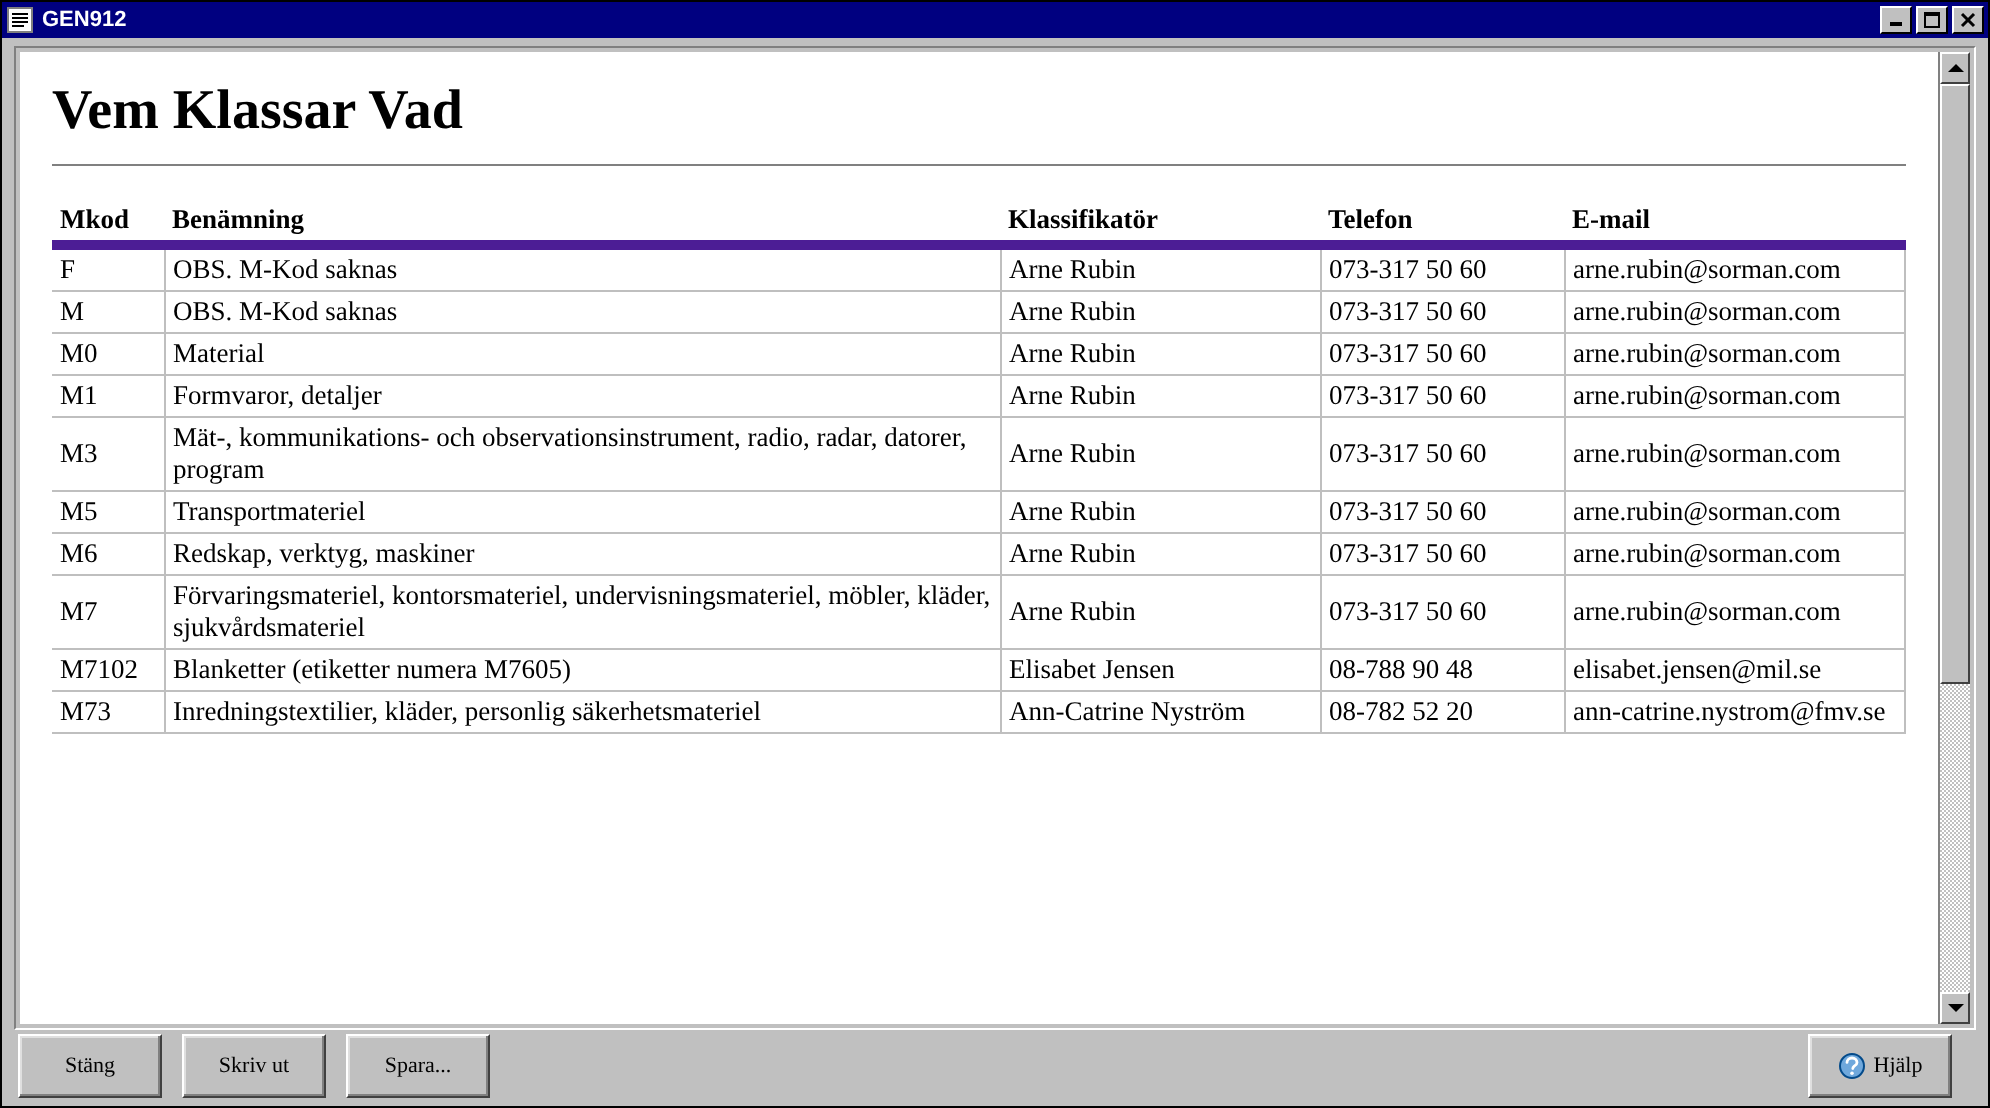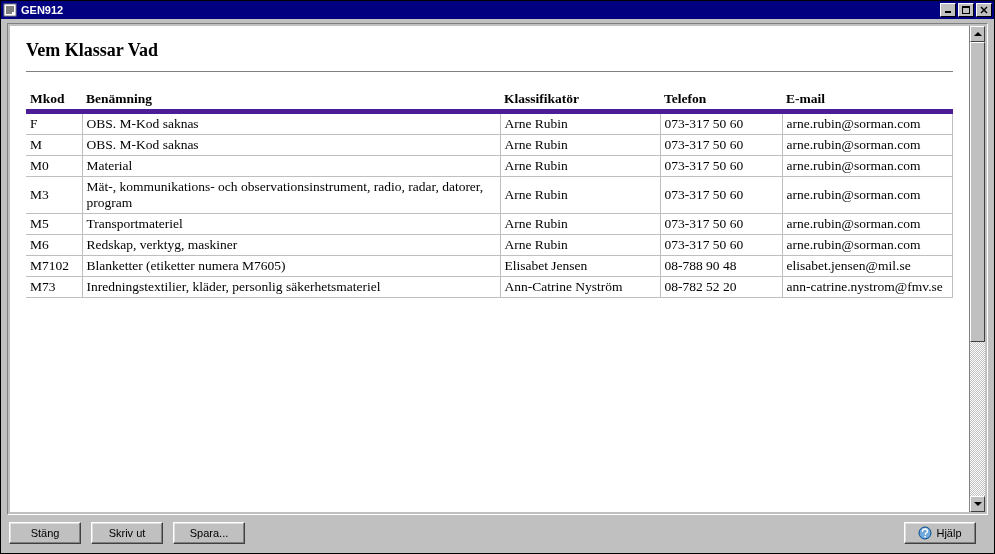--- a/index.html
+++ b/index.html
@@ -73,21 +73,21 @@
   }
   .doc-area {
     flex: 1;
     background: #fff;
     margin: 2px 0 2px 2px;
     padding: 14px 16px 4px 16px;
     overflow: hidden;
   }
   .doc-area h1 {
     font-family: "Times New Roman", Times, serif;
-    font-size: 18px;
+    font-size: 28px;
     font-weight: bold;
     margin: 0 0 10px 0;
   }
   .doc-area hr {
     border: none;
     border-top: 1px solid #808080;
     border-bottom: 1px solid #fff;
     margin: 8px 0 16px 0;
   }
   table.data {
@@ -154,28 +154,28 @@
   .arrow-down { border-top: 4px solid #000; }
 
   .button-bar {
     height: 32px;
     display: flex;
     align-items: center;
     padding: 4px 2px 0 2px;
   }
   .win-btn {
     min-width: 72px;
-    height: 22px;
+    height: 32px;
     background: #c0c0c0;
     border-top: 1px solid #fff;
     border-left: 1px solid #fff;
     border-right: 1px solid #404040;
     border-bottom: 1px solid #404040;
     box-shadow: inset -1px -1px 0 #808080, inset 1px 1px 0 #dfdfdf;
-    font-family: Liberation Sans, sans-serif;
+    font-family: Liberation Serif, serif;
     font-size: 11px;
     display: flex;
     align-items: center;
     justify-content: center;
     margin-right: 10px;
     padding: 0 10px;
     gap: 4px;
   }
   .help-icon {
     width: 14px; height: 14px;
@@ -257,36 +257,50 @@
                 <td>arne.rubin@sorman.com</td>
               </tr>
               <tr>
                 <td>M0</td>
                 <td>Material</td>
                 <td>Arne Rubin</td>
                 <td>073-317 50 60</td>
                 <td>arne.rubin@sorman.com</td>
               </tr>
               <tr>
+                <td>M1</td>
+                <td>Formvaror, detaljer</td>
+                <td>Arne Rubin</td>
+                <td>073-317 50 60</td>
+                <td>arne.rubin@sorman.com</td>
+              </tr>
+              <tr>
                 <td>M3</td>
                 <td>Mät-, kommunikations- och observationsinstrument, radio, radar, datorer, program</td>
                 <td>Arne Rubin</td>
                 <td>073-317 50 60</td>
                 <td>arne.rubin@sorman.com</td>
               </tr>
               <tr>
                 <td>M5</td>
                 <td>Transportmateriel</td>
                 <td>Arne Rubin</td>
                 <td>073-317 50 60</td>
                 <td>arne.rubin@sorman.com</td>
               </tr>
               <tr>
                 <td>M6</td>
                 <td>Redskap, verktyg, maskiner</td>
+                <td>Arne Rubin</td>
+                <td>073-317 50 60</td>
+                <td>arne.rubin@sorman.com</td>
+              </tr>
+              <tr>
+                <td>M7</td>
+                <td>Förvaringsmateriel, kontorsmateriel, undervisningsmateriel, möbler, kläder, sjukvårdsmateriel</td>
                 <td>Arne Rubin</td>
                 <td>073-317 50 60</td>
                 <td>arne.rubin@sorman.com</td>
               </tr>
               <tr>
                 <td>M7102</td>
                 <td>Blanketter (etiketter numera M7605)</td>
                 <td>Elisabet Jensen</td>
                 <td>08-788 90 48</td>
                 <td>elisabet.jensen@mil.se</td>

